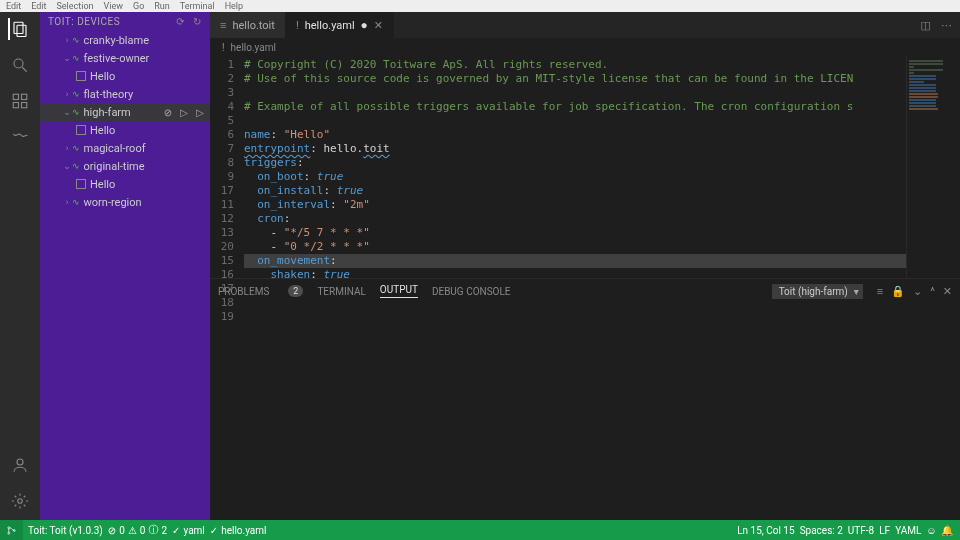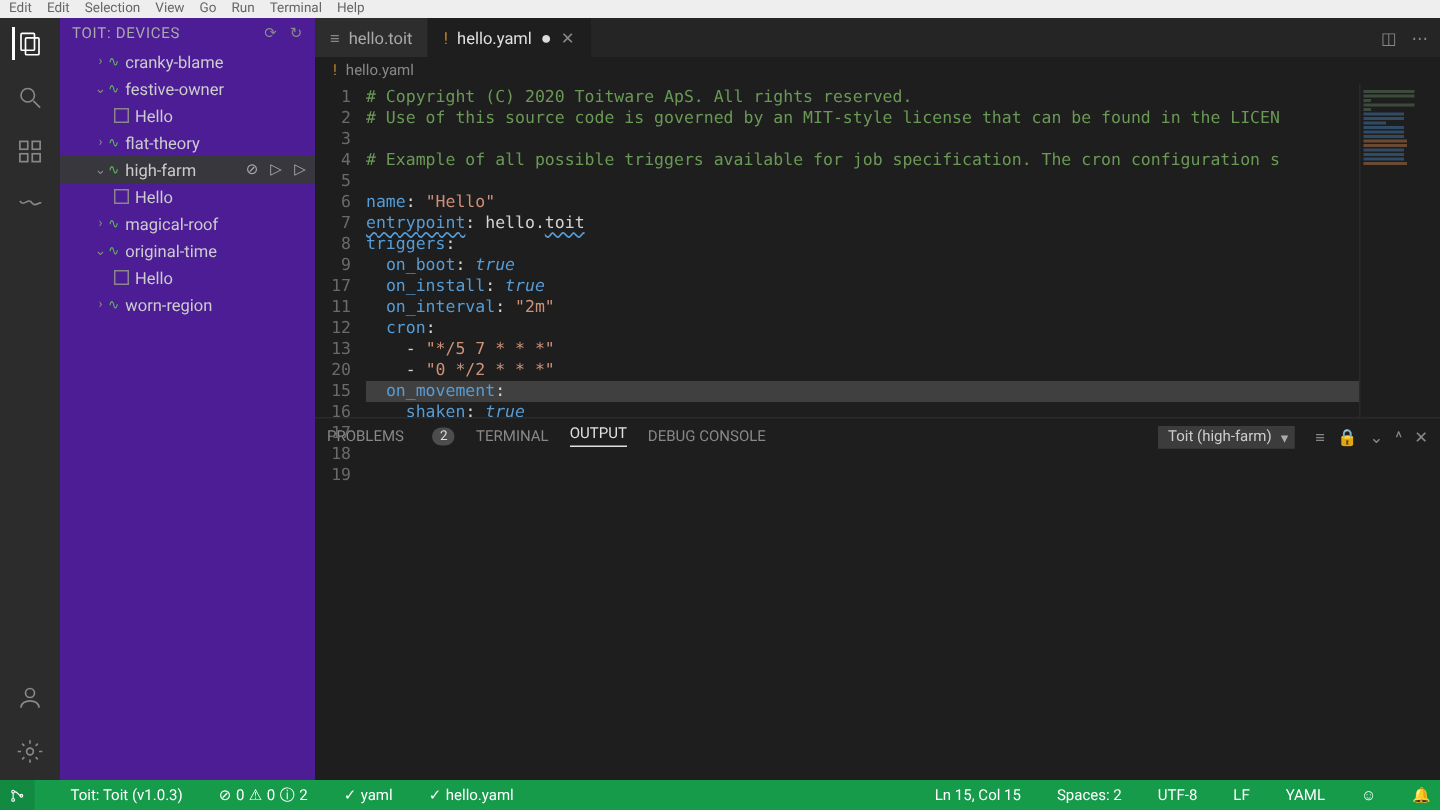--- a/index.html
+++ b/index.html
@@ -138,21 +138,21 @@
   .statusbar {
     height:20px;
     background:#159b4a;
     color:#fff;
     display:flex;
     align-items:center;
     font-size:10px;
     padding:0 6px;
     gap:10px;
   }
-  .statusbar .left, .statusbar .right { display:flex; align-items:center; gap:24px;}
+  .statusbar .left, .statusbar .right { display:flex; align-items:center; gap:5px;}
   .statusbar .left .vcblock { background:#128a42; padding:0 6px; height:20px; display:flex; align-items:center; margin:-0 -0 0 -6px;}
   .statusbar .sitem { display:flex; align-items:center; gap:3px;}
   .statusbar .spacer{flex:1;}
   .statusbar svg{width:11px;height:11px;stroke:#fff;fill:none;stroke-width:1.6;}
   .panelicons{display:flex;gap:8px;color:#888;}
   .panelicons span{font-size:11px;}
 </style>
 </head>
 <body>
 

